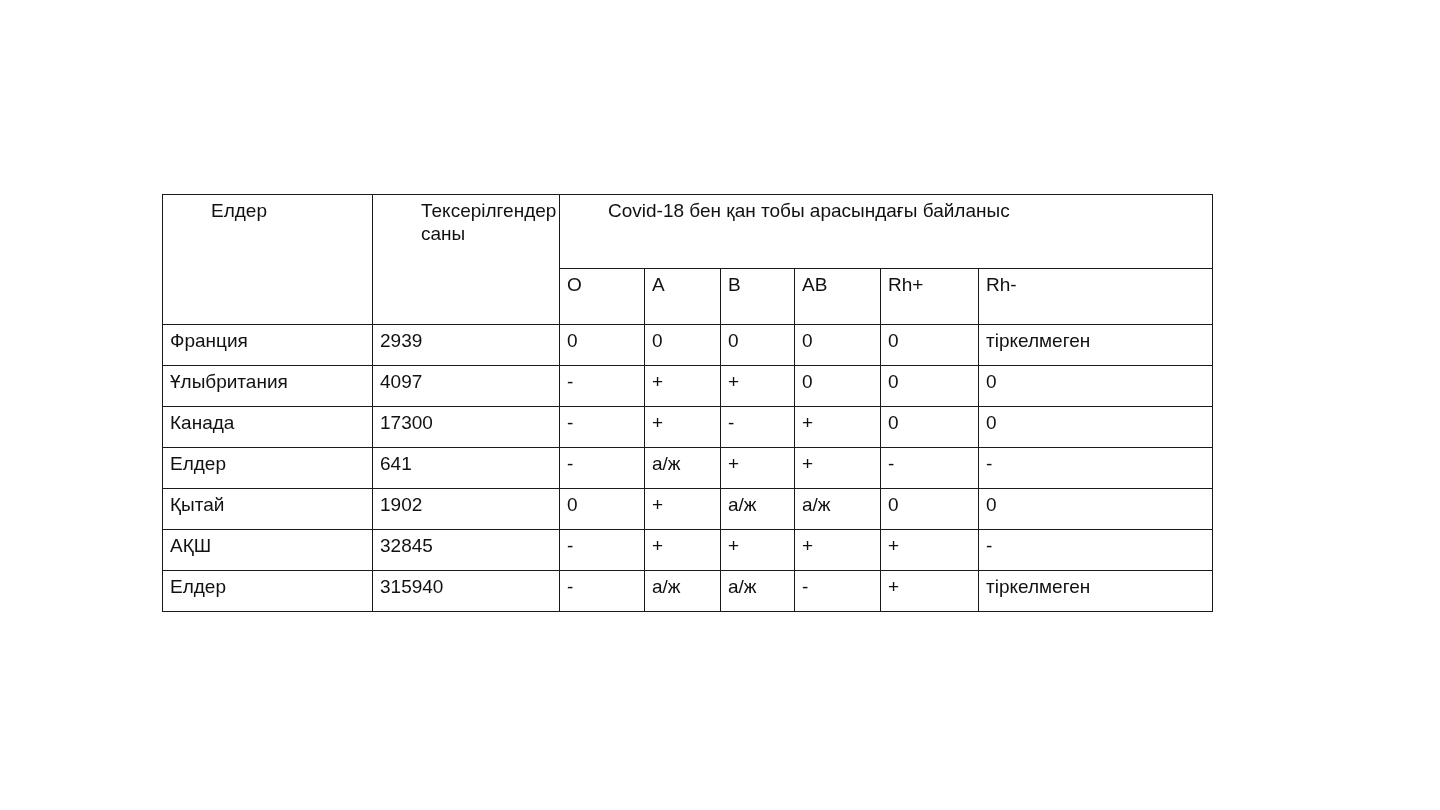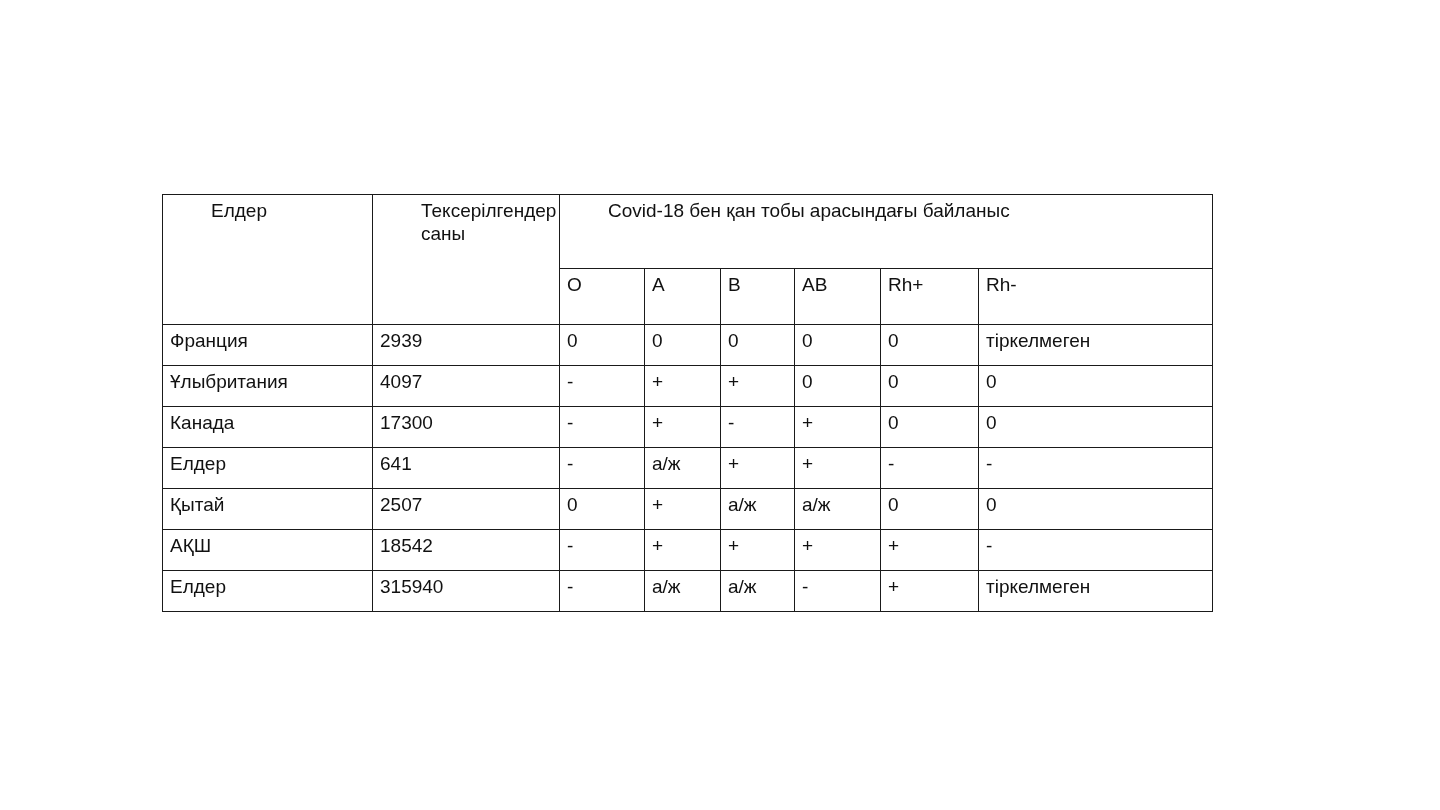--- a/index.html
+++ b/index.html
@@ -100,31 +100,31 @@
         <td>641</td>
         <td>-</td>
         <td>а/ж</td>
         <td>+</td>
         <td>+</td>
         <td>-</td>
         <td>-</td>
       </tr>
       <tr class="body-row">
         <td>Қытай</td>
-        <td>2507</td>
+        <td>1902</td>
         <td>0</td>
         <td>+</td>
         <td>а/ж</td>
         <td>а/ж</td>
         <td>0</td>
         <td>0</td>
       </tr>
       <tr class="body-row">
         <td>АҚШ</td>
-        <td>18542</td>
+        <td>32845</td>
         <td>-</td>
         <td>+</td>
         <td>+</td>
         <td>+</td>
         <td>+</td>
         <td>-</td>
       </tr>
       <tr class="body-row">
         <td>Елдер</td>
         <td>315940</td>

